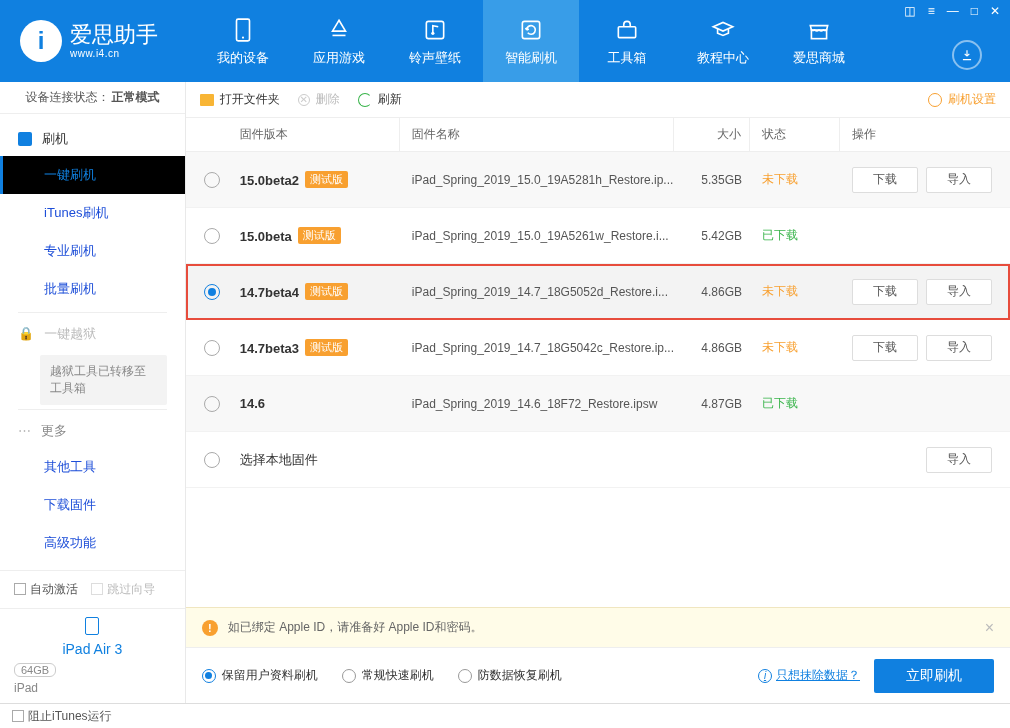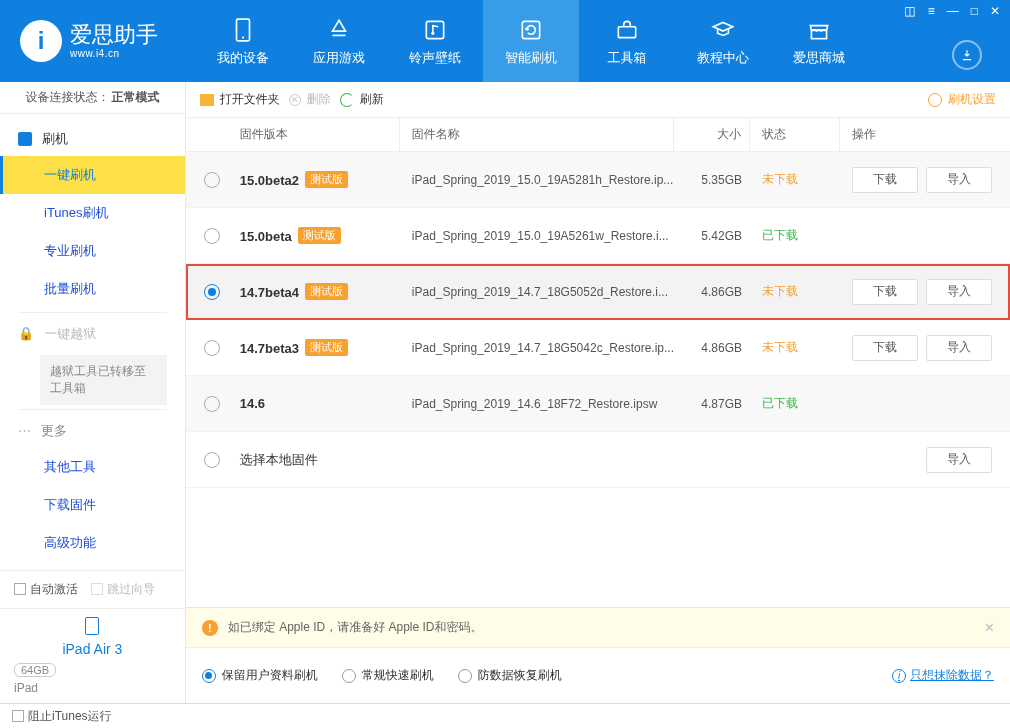--- a/index.html
+++ b/index.html
@@ -21,39 +21,39 @@
 .win-ctrls span { cursor: pointer; }
 .down-circ { position: absolute; right: 28px; top: 40px; width: 30px; height: 30px; border: 2px solid rgba(255,255,255,.5); border-radius: 50%; display:flex; align-items:center; justify-content:center; }
 
 .body-area { display: flex; height: 621px; }
 .sidebar { width: 195px; border-right: 1px solid #e9e9e9; display: flex; flex-direction: column; }
 .conn-status { height: 36px; display: flex; align-items: center; justify-content: center; font-size: 12px; color: #555; border-bottom: 1px solid #eee; }
 .side-group { padding: 8px 0; }
 .side-head { display: flex; align-items: center; padding: 8px 18px; color: #333; font-size: 13px; }
 .side-head .sq { width: 14px; height: 14px; background: #1080e0; border-radius: 2px; margin-right: 10px; display:inline-block; }
 .side-item { padding: 10px 18px 10px 44px; font-size: 13px; color: #1d4ed8; cursor: pointer; }
-.side-item.active { background: #fde047; color: #1080e0; border-left: 3px solid #1080e0; padding-left: 41px; }
+.side-item.active { background: #000000; color: #1080e0; border-left: 3px solid #1080e0; padding-left: 41px; }
 .side-jailnote { margin: 4px 18px 4px 40px; background: #f3f3f3; color: #888; font-size: 12px; padding: 8px 10px; line-height: 1.4; border-radius: 2px; }
 .side-more-head { display: flex; align-items: center; padding: 8px 18px; color: #888; font-size: 13px; }
 .side-more-head .dots { margin-right: 10px; color: #aaa; }
 .side-divider-thin { height:1px; background:#eee; margin:4px 18px; }
 
 .side-bottom { margin-top: auto; border-top: 1px solid #eee; }
 .sb-row { padding: 10px 14px; border-bottom: 1px solid #eee; }
 .chk { display: inline-flex; align-items: center; gap: 4px; color: #555; }
 .chk .box { width: 12px; height: 12px; border: 1px solid #aaa; background:#fff; display:inline-block; }
 .chk.dim { color: #bbb; }
 .chk.dim .box { border-color: #ddd; }
 .device-name { color: #1080e0; font-size: 14px; font-weight: 500; padding: 8px 14px 2px; display:flex; align-items:center; gap:6px;flex-direction:column; }
 .device-ico { width:14px; height:18px; border:1.5px solid #1080e0; border-radius:2px; display:inline-block; }
 .device-tag { display:inline-block; border:1px solid #ccc; padding:0 6px; color:#888; font-size:11px; margin: 4px 14px 0; border-radius:6px; }
 .device-type { color:#888; padding: 4px 14px 8px; }
 
 .main { flex: 1; display: flex; flex-direction: column; position: relative; }
-.toolbar { height: 36px; display: flex; align-items: center; padding: 0 14px; border-bottom: 1px solid #eee; gap: 9px; }
+.toolbar { height: 36px; display: flex; align-items: center; padding: 0 14px; border-bottom: 1px solid #eee; gap: 18px; }
 .tbtn { display: flex; align-items: center; gap: 6px; font-size: 12px; color: #333; cursor: pointer; }
 .tbtn.dim { color: #bbb; }
 .fold-ico { width:14px; height:12px; background:#f8b535; border-radius:1px; display:inline-block; }
 .del-ico { width:12px; height:12px; border:1.5px solid #ccc; border-radius:50%; display:inline-flex; align-items:center; justify-content:center; color:#ccc; font-size:10px; }
 .ref-ico { width:14px; height:14px; border:1.5px solid #38b44a; border-right-color:transparent; border-radius:50%; display:inline-block; }
 .tool-right { margin-left:auto; color:#f8a030; display:flex; align-items:center; gap:6px; }
 .gear-o { width:14px; height:14px; border:1.5px solid #f8a030; border-radius:50%; }
 
 .thead { height: 34px; display: flex; align-items: center; padding-left: 54px; border-bottom: 1px solid #eee; color: #666; }
 .col-ver { width: 160px; border-right:1px solid #eee; height:100%; display:flex; align-items:center; }
@@ -362,20 +362,21 @@
         </label>
       <label class="rchk">
           <span class="r"></span>
           <span>防数据恢复刷机</span>
         </label>
       <div class="foot-right">
         <a class="link-erase">
             <span class="info-i">i</span>
             <span>只想抹除数据？</span>
           </a>
+        <button class="flash-btn">立即刷机</button>
       </div>
     </div>
   </div>
 </div>
 
 <div class="statusbar">
   <label class="chk">
       <span class="box"></span>
       <span>阻止iTunes运行</span>
     </label>

